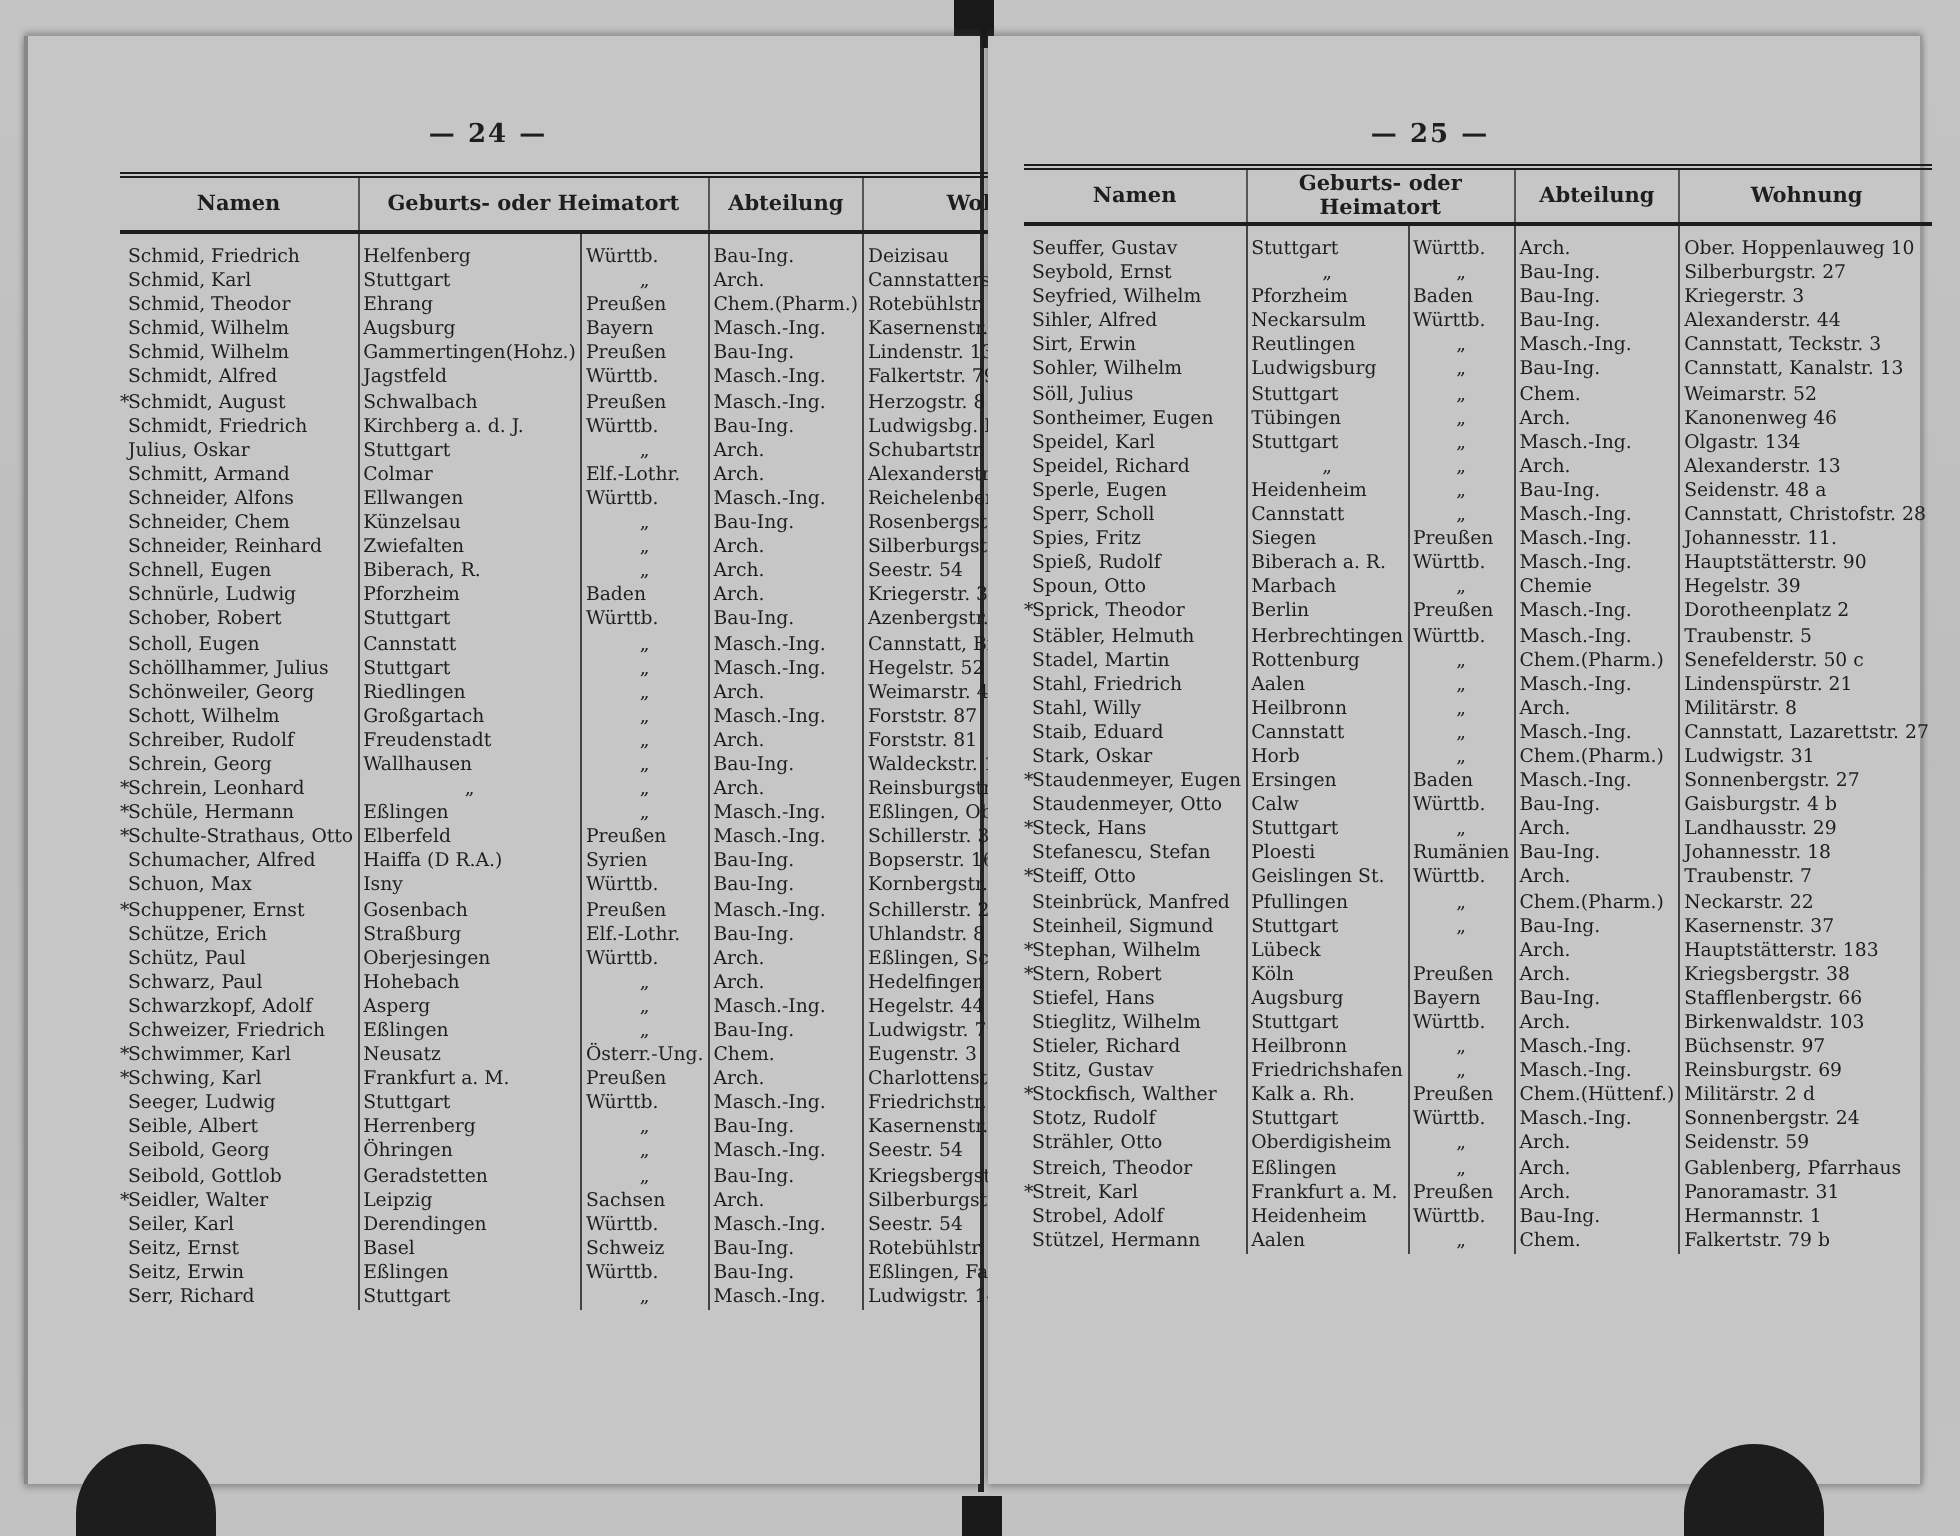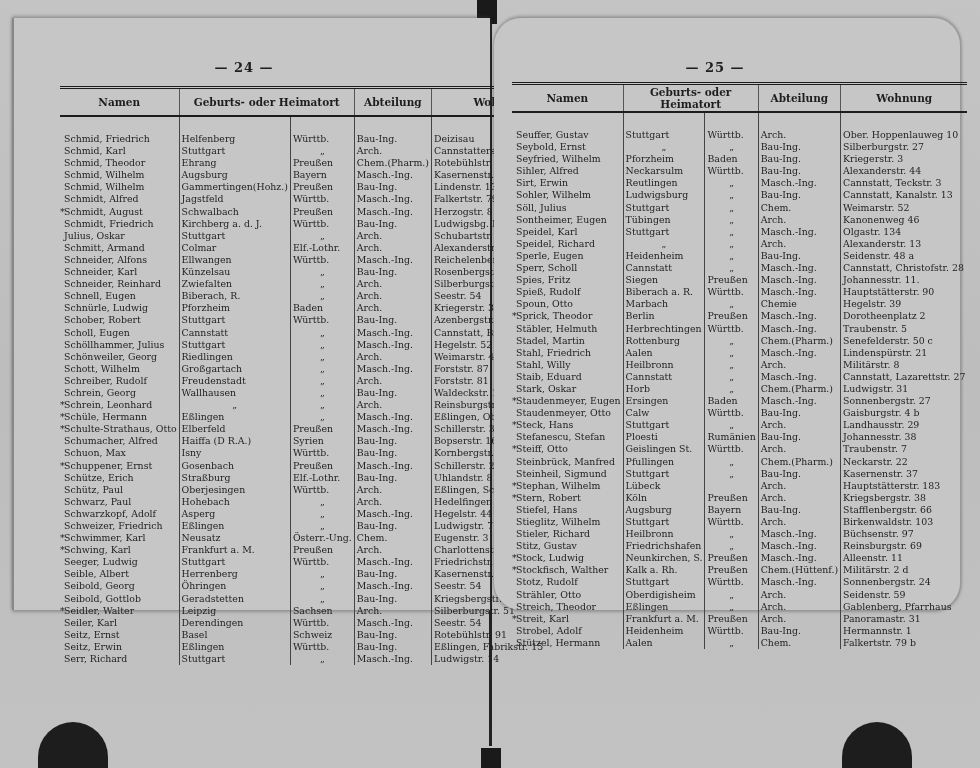--- a/index.html
+++ b/index.html
@@ -7,26 +7,26 @@
     width:980px; height:768px; overflow:hidden; position:relative;
     background:#b9b9b9;
     font-family:"DejaVu Serif", serif;
     color:#1e1e1e;
   }
   .scan-bg {
     position:absolute; inset:0;
     background: linear-gradient(180deg,#c4c4c4 0%,#bdbdbd 50%,#c2c2c2 100%);
   }
   .page {
-    position:absolute; top:18px; height:592px;
+    position:absolute; top:18px; height:724px;
     background:#c6c6c6;
     box-shadow: 0 -2px 3px rgba(60,60,60,.35), 0 2px 3px rgba(60,60,60,.35);
   }
   .page.left  { left:12px;  width:476px; border-left:2px solid #888; }
-  .page.right { left:494px; width:466px; border-right:1px solid #999;border-radius:27px; }
+  .page.right { left:494px; width:466px; border-right:1px solid #999; }
   .spine-top { position:absolute; left:477px; top:0; width:20px; height:24px; background:#1a1a1a; }
   .spine-line { position:absolute; left:489px; top:24px; width:3px; height:722px; background:#222; }
   .spine-bottom { position:absolute; left:481px; top:748px; width:20px; height:20px; background:#1a1a1a; }
   .clip { position:absolute; bottom:0; width:70px; height:46px; background:#1d1d1d; border-radius:35px 35px 0 0; }
   .clip.l { left:38px; }
   .clip.r { left:842px; }
 
   .page-number {
     position:absolute; top:42px; width:100%; text-align:center;
     font-size:13px; font-weight:bold; letter-spacing:1px;
@@ -45,21 +45,21 @@
     font-weight:bold; font-size:10.5px; height:26px;
     border-top:3px double #1c1c1c; border-bottom:2px solid #1c1c1c;
     border-left:1px solid #555; text-align:center; padding:0;
   }
   table.register thead th:first-child { border-left:none; }
   table.register tbody td {
     padding:0 2px; white-space:nowrap; vertical-align:top;
     border-left:1px solid #444;
   }
   table.register tbody td.name { border-left:none; padding-left:4px; }
-  table.register tbody tr:first-child td { padding-top:16px; }
+  table.register tbody tr:first-child td { padding-top:6px; }
   td.place { width:auto; }
   td.state { text-align:left; }
   .ditto { display:inline-block; width:100%; text-align:center; }
   .star { display:inline-block; width:4px; margin-left:-4px; }
 </style>
 </head>
 <body>
 
 <div class="scan-bg"></div>
 
@@ -150,21 +150,21 @@
           <td class="address"><span>Alexanderstr. 107</span></td>
         </tr>
         <tr>
           <td class="name"><span>Schneider, Alfons</span></td>
           <td class="place"><span>Ellwangen</span></td>
           <td class="state"><span>Württb.</span></td>
           <td class="dept"><span>Masch.-Ing.</span></td>
           <td class="address"><span>Reichelenberg 7</span></td>
         </tr>
         <tr>
-          <td class="name"><span>Schneider, Karl</span></td>
+          <td class="name"><span>Schneider, Chem</span></td>
           <td class="place"><span>Künzelsau</span></td>
           <td class="state"><span class="ditto">„</span></td>
           <td class="dept"><span>Bau-Ing.</span></td>
           <td class="address"><span>Rosenbergstr. 76</span></td>
         </tr>
         <tr>
           <td class="name"><span>Schneider, Reinhard</span></td>
           <td class="place"><span>Zwiefalten</span></td>
           <td class="state"><span class="ditto">„</span></td>
           <td class="dept"><span>Arch.</span></td>
@@ -576,21 +576,21 @@
           <td class="place"><span>Stuttgart</span></td>
           <td class="state"><span class="ditto">„</span></td>
           <td class="dept"><span>Arch.</span></td>
           <td class="address"><span>Landhausstr. 29</span></td>
         </tr>
         <tr>
           <td class="name"><span>Stefanescu, Stefan</span></td>
           <td class="place"><span>Ploesti</span></td>
           <td class="state"><span>Rumänien</span></td>
           <td class="dept"><span>Bau-Ing.</span></td>
-          <td class="address"><span>Johannesstr. 38</span></td>
+          <td class="address"><span>Johannesstr. 18</span></td>
         </tr>
         <tr>
           <td class="name"><span class="star">*</span><span>Steiff, Otto</span></td>
           <td class="place"><span>Geislingen St.</span></td>
           <td class="state"><span>Württb.</span></td>
           <td class="dept"><span>Arch.</span></td>
           <td class="address"><span>Traubenstr. 7</span></td>
         </tr>
         <tr>
           <td class="name"><span>Steinbrück, Manfred</span></td>
@@ -642,27 +642,20 @@
           <td class="address"><span>Büchsenstr. 97</span></td>
         </tr>
         <tr>
           <td class="name"><span>Stitz, Gustav</span></td>
           <td class="place"><span>Friedrichshafen</span></td>
           <td class="state"><span class="ditto">„</span></td>
           <td class="dept"><span>Masch.-Ing.</span></td>
           <td class="address"><span>Reinsburgstr. 69</span></td>
         </tr>
         <tr>
-          <td class="name"><span class="star">*</span><span>Stock, Ludwig</span></td>
-          <td class="place"><span>Neunkirchen, S.</span></td>
-          <td class="state"><span>Preußen</span></td>
-          <td class="dept"><span>Masch.-Ing.</span></td>
-          <td class="address"><span>Alleenstr. 11</span></td>
-        </tr>
-        <tr>
           <td class="name"><span class="star">*</span><span>Stockfisch, Walther</span></td>
           <td class="place"><span>Kalk a. Rh.</span></td>
           <td class="state"><span>Preußen</span></td>
           <td class="dept"><span>Chem.(Hüttenf.)</span></td>
           <td class="address"><span>Militärstr. 2 d</span></td>
         </tr>
         <tr>
           <td class="name"><span>Stotz, Rudolf</span></td>
           <td class="place"><span>Stuttgart</span></td>
           <td class="state"><span>Württb.</span></td>

